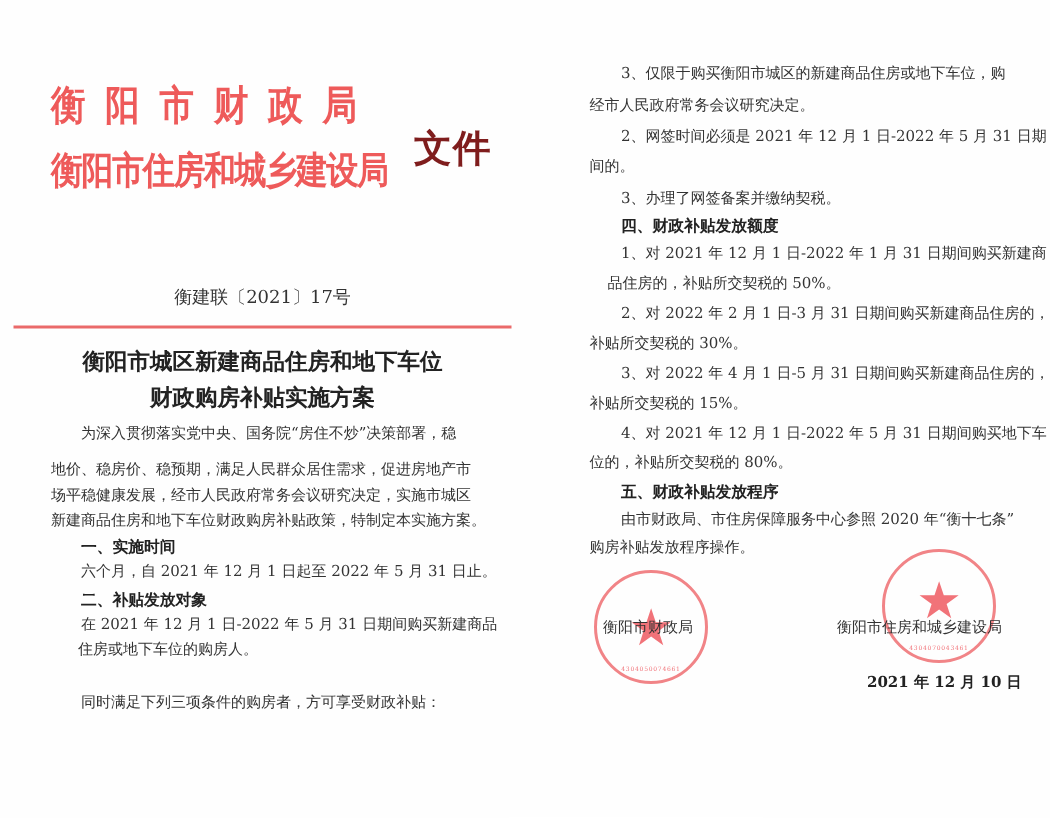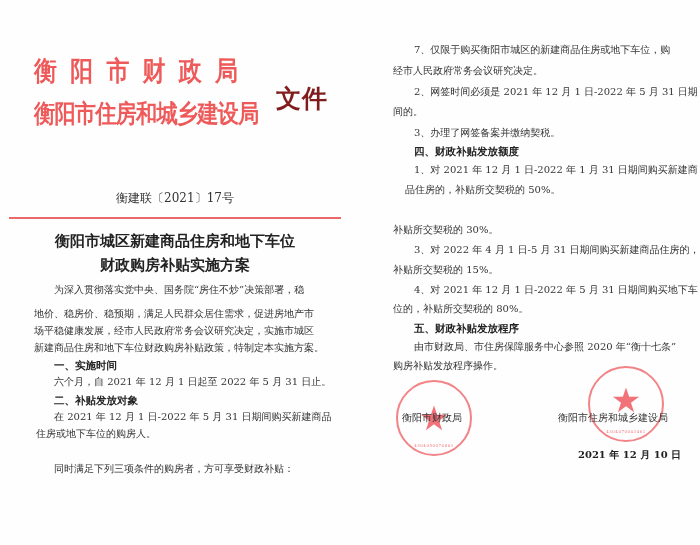--- a/index.html
+++ b/index.html
@@ -89,35 +89,36 @@
   <div class="para" style="left:54px; top:282px;">为深入贯彻落实党中央、国务院“房住不炒”决策部署，稳</div>
   <div class="para" style="left:34px; top:306px;">地价、稳房价、稳预期，满足人民群众居住需求，促进房地产市</div>
   <div class="para" style="left:34px; top:323px;">场平稳健康发展，经市人民政府常务会议研究决定，实施市城区</div>
   <div class="para" style="left:34px; top:340px;">新建商品住房和地下车位财政购房补贴政策，特制定本实施方案。</div>
 
   <div class="heading" style="left:54px; top:357px;">一、实施时间</div>
   <div class="para" style="left:54px; top:374px;">六个月，自 2021 年 12 月 1 日起至 2022 年 5 月 31 日止。</div>
 
   <div class="heading" style="left:54px; top:392px;">二、补贴发放对象</div>
   <div class="para" style="left:54px; top:409px;">在 2021 年 12 月 1 日-2022 年 5 月 31 日期间购买新建商品</div>
-  <div class="para" style="left:36px; top:426px;text-align:center;">住房或地下车位的购房人。</div>
+  <div class="para" style="left:52px; top:426px;text-align:center;">住房或地下车位的购房人。</div>
 
   <div class="para" style="left:54px; top:461px;">同时满足下列三项条件的购房者，方可享受财政补贴：</div>
 </div>
 
 <div class="page page-right">
-  <div class="para" style="left:64px; top:42px;">7、仅限于购买衡阳市城区的新建商品住房或地下车位，购</div>
+  <div class="para" style="left:64px; top:42px;">3、仅限于购买衡阳市城区的新建商品住房或地下车位，购</div>
   <div class="para" style="left:43px; top:63px;">经市人民政府常务会议研究决定。</div>
   <div class="para" style="left:64px; top:84px;">2、网签时间必须是 2021 年 12 月 1 日-2022 年 5 月 31 日期</div>
   <div class="para" style="left:43px; top:104px;">间的。</div>
   <div class="para" style="left:64px; top:125px;">3、办理了网签备案并缴纳契税。</div>
 
   <div class="heading" style="left:64px; top:143px;">四、财政补贴发放额度</div>
   <div class="para" style="left:64px; top:162px;">1、对 2021 年 12 月 1 日-2022 年 1 月 31 日期间购买新建商</div>
   <div class="para" style="left:43px; top:182px;margin-left:12px;">品住房的，补贴所交契税的 50%。</div>
+  <div class="para" style="left:64px; top:202px;">2、对 2022 年 2 月 1 日-3 月 31 日期间购买新建商品住房的，</div>
   <div class="para" style="left:43px; top:222px;">补贴所交契税的 30%。</div>
   <div class="para" style="left:64px; top:242px;">3、对 2022 年 4 月 1 日-5 月 31 日期间购买新建商品住房的，</div>
   <div class="para" style="left:43px; top:262px;">补贴所交契税的 15%。</div>
   <div class="para" style="left:64px; top:282px;">4、对 2021 年 12 月 1 日-2022 年 5 月 31 日期间购买地下车</div>
   <div class="para" style="left:43px; top:301px;">位的，补贴所交契税的 80%。</div>
 
   <div class="heading" style="left:64px; top:320px;">五、财政补贴发放程序</div>
   <div class="para" style="left:64px; top:339px;">由市财政局、市住房保障服务中心参照 2020 年“衡十七条”</div>
   <div class="para" style="left:43px; top:358px;">购房补贴发放程序操作。</div>
 

